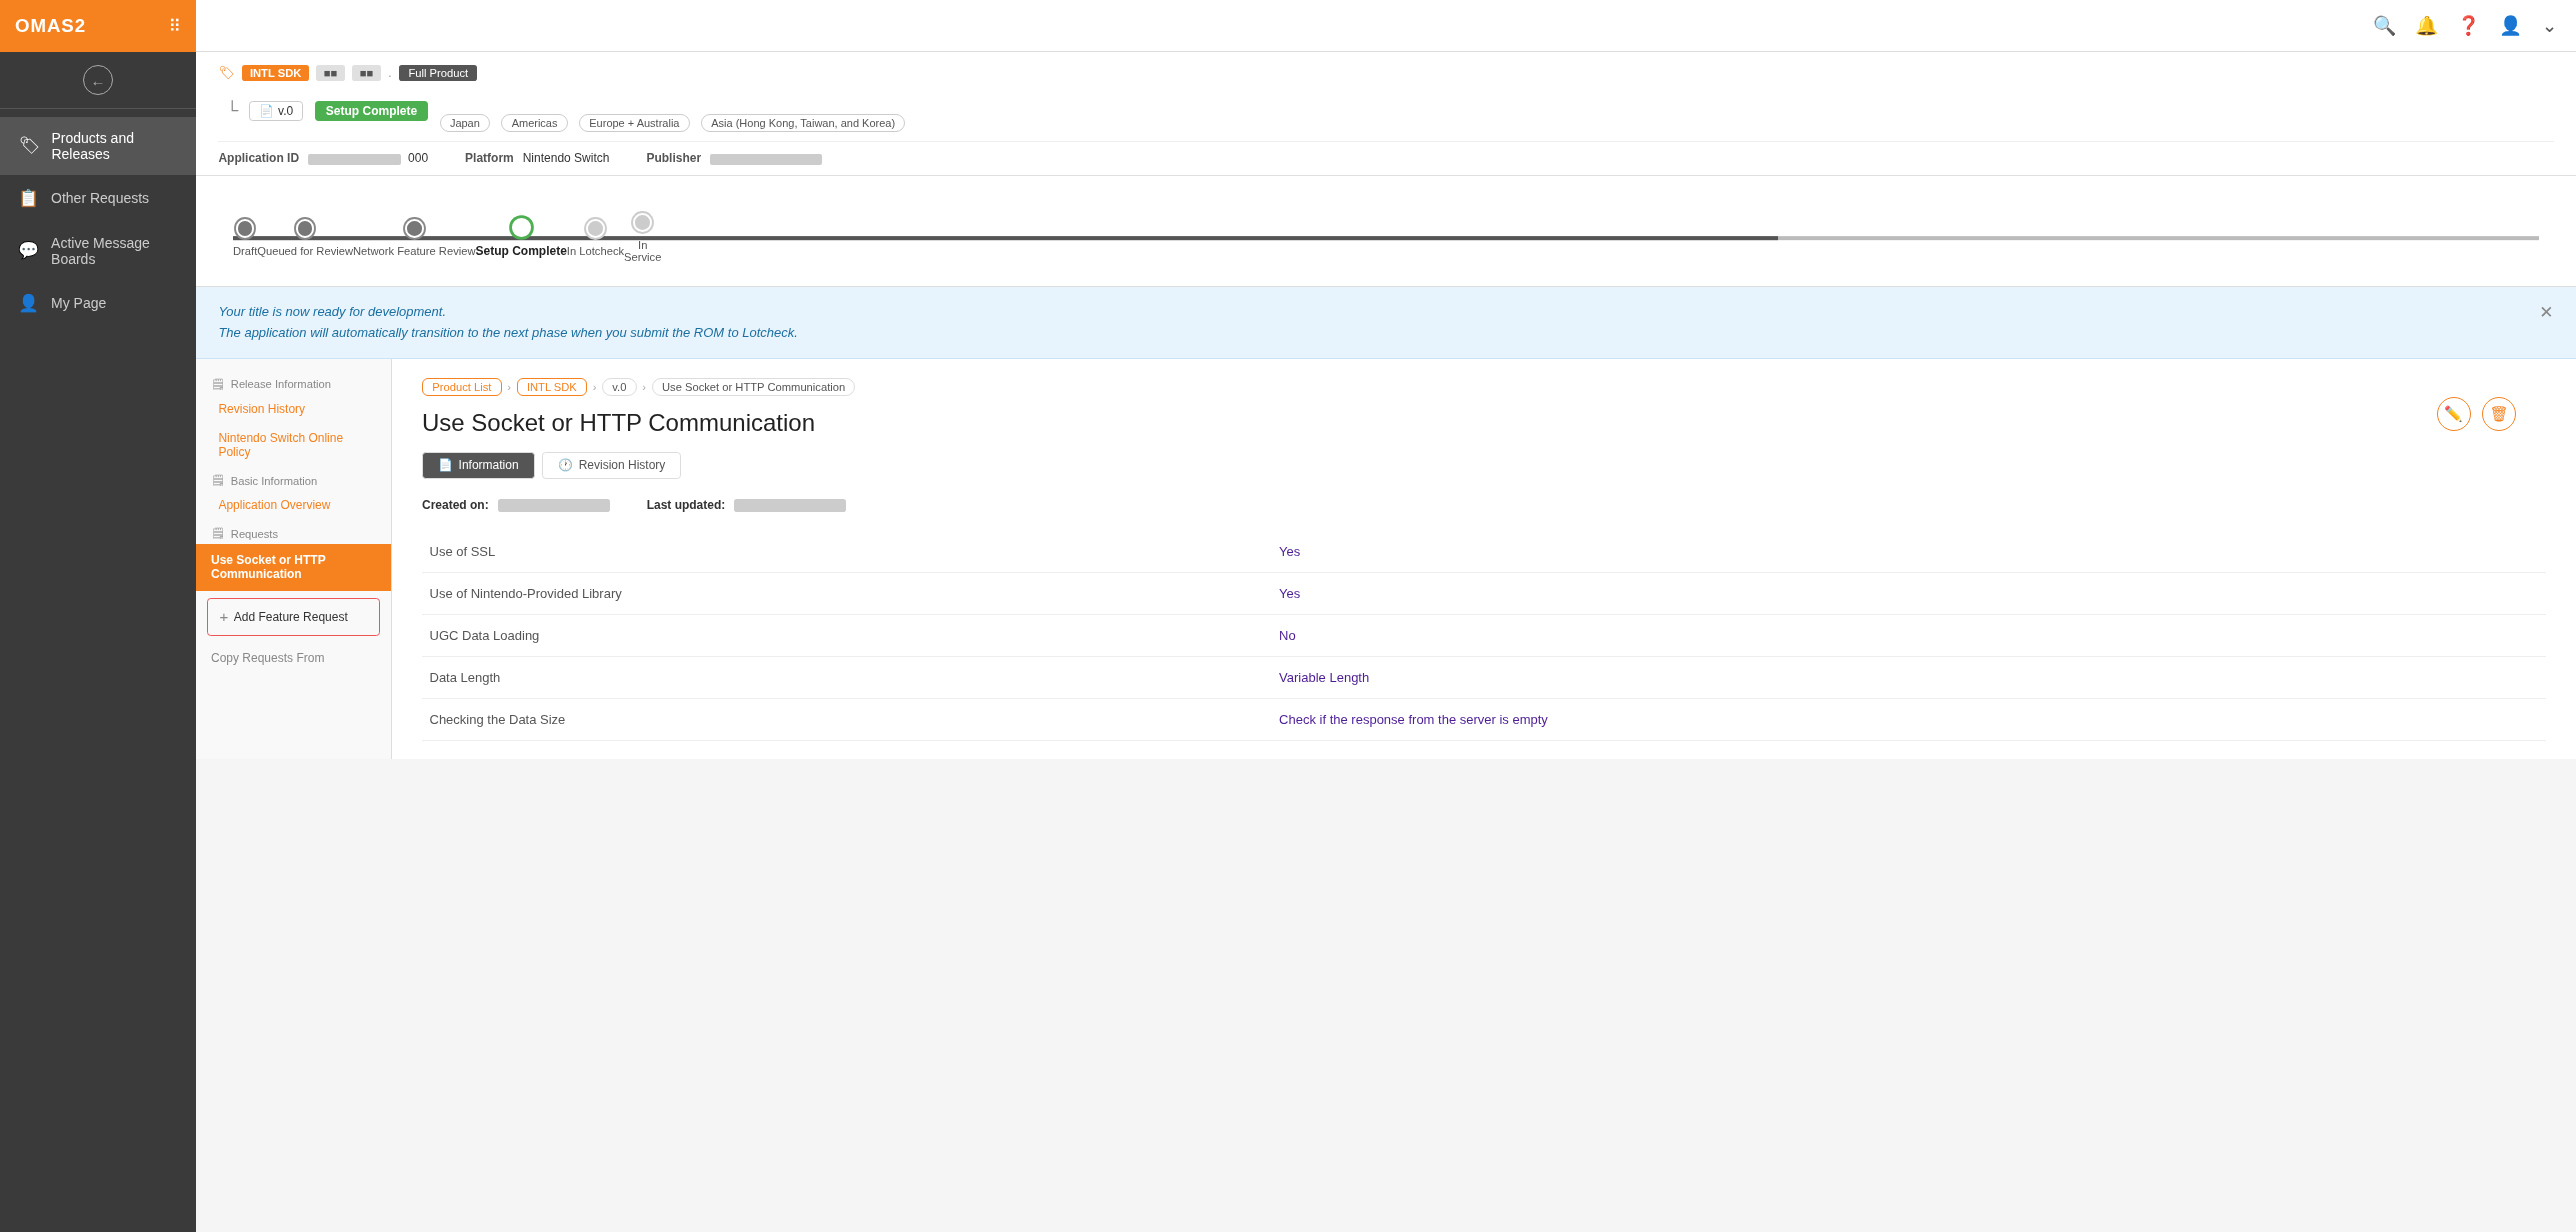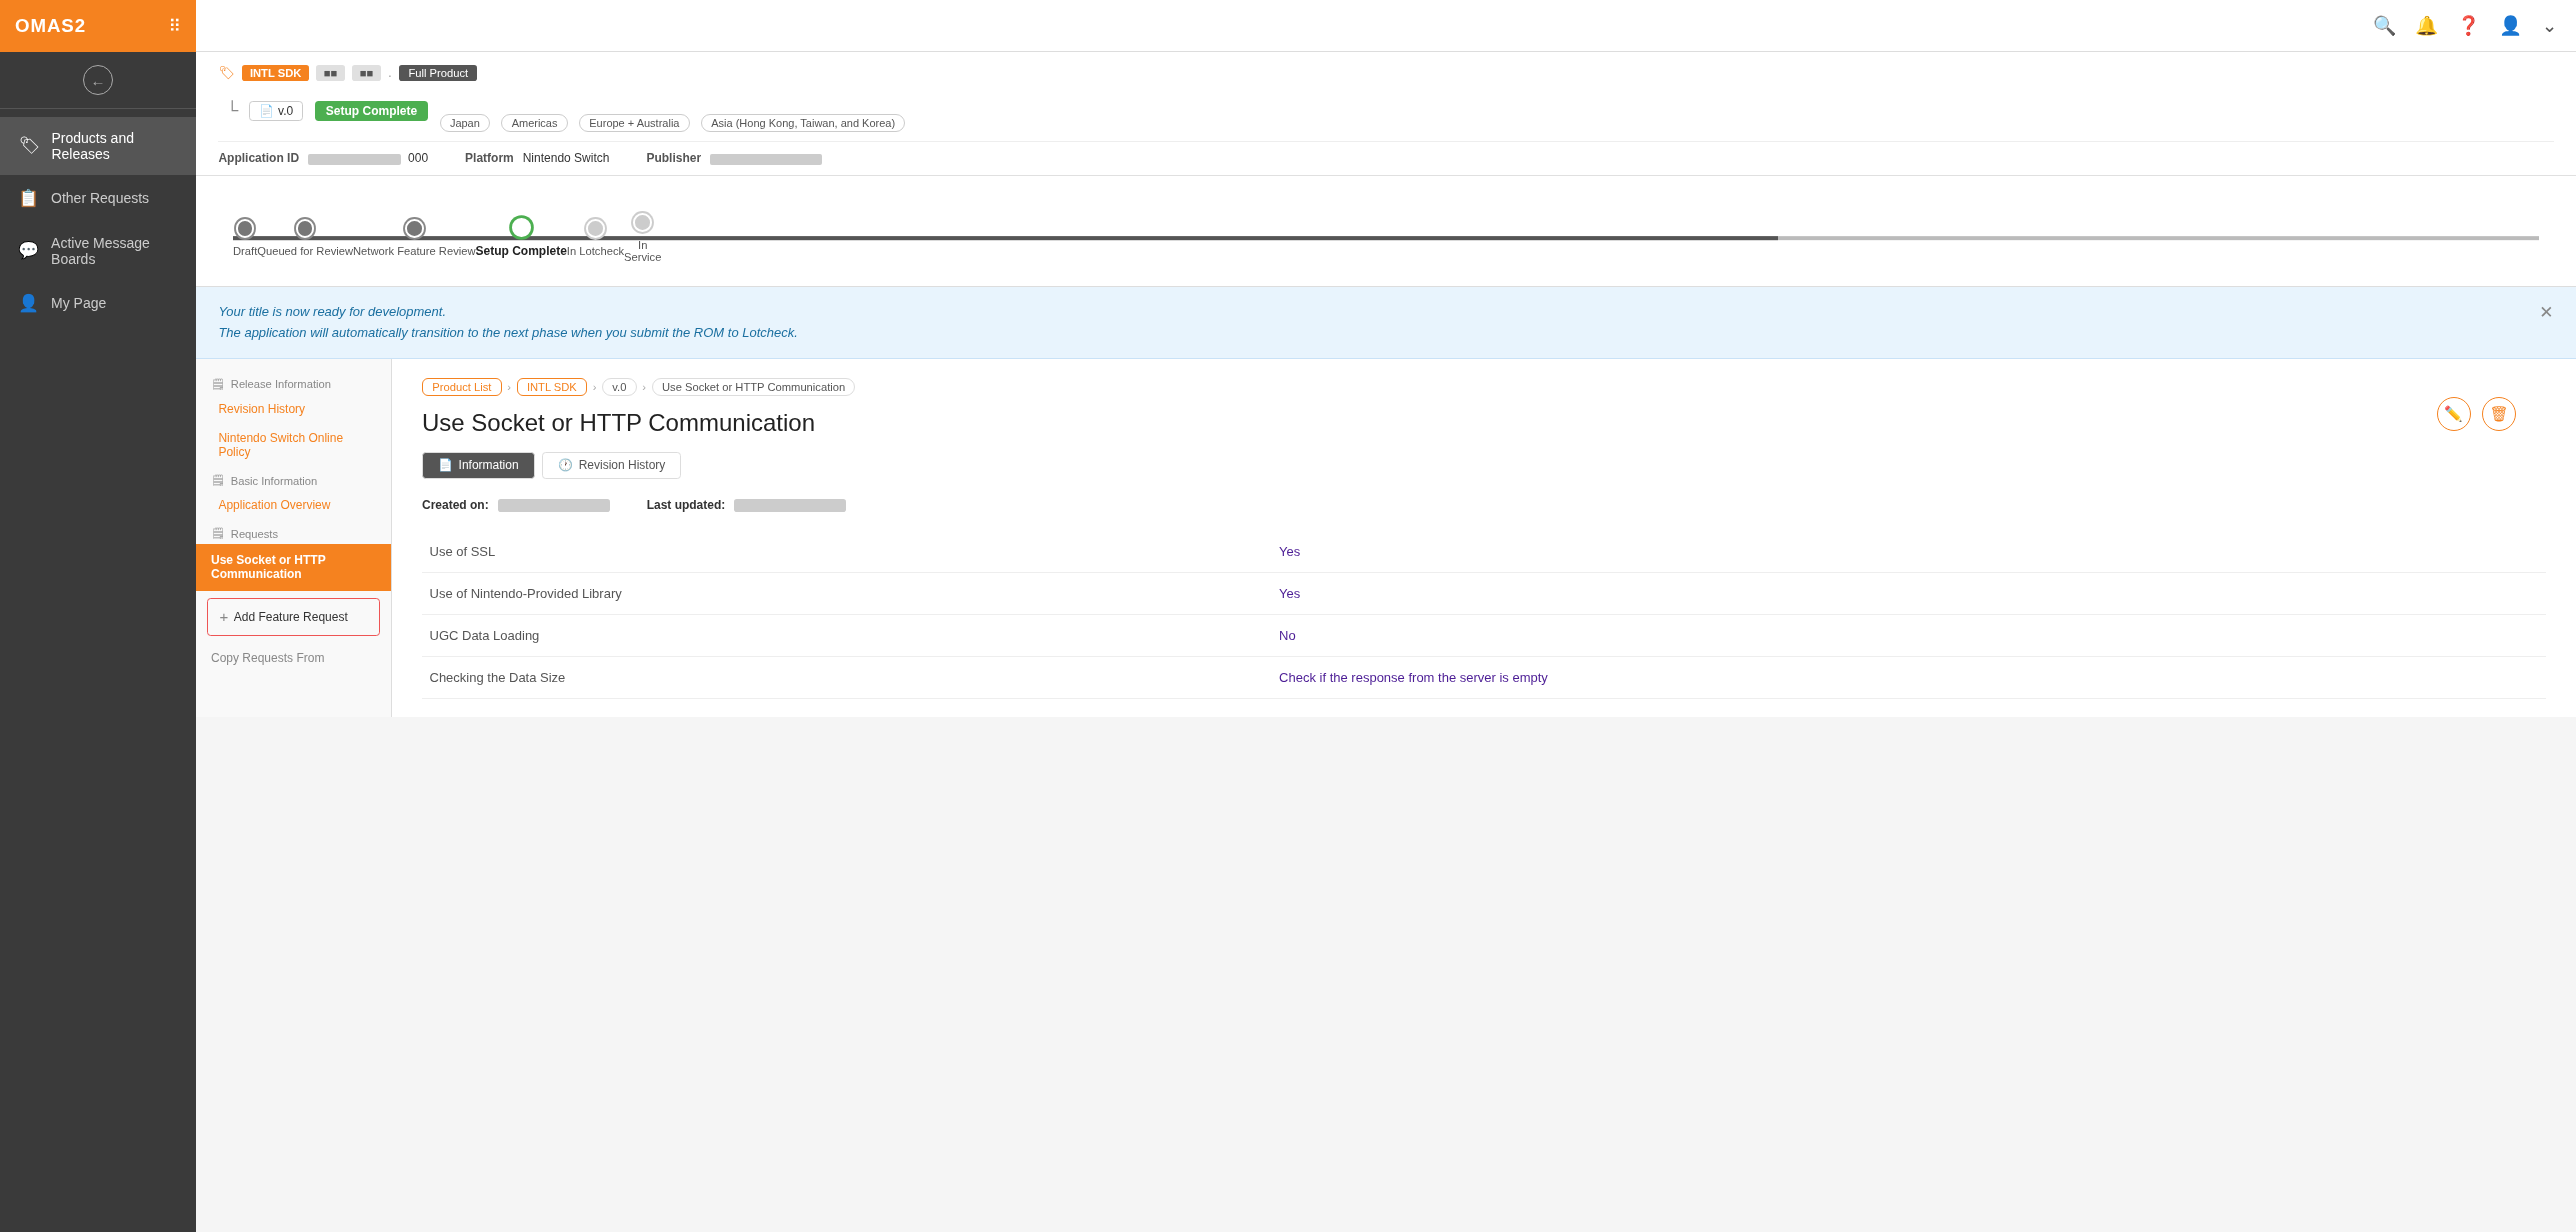--- a/index.html
+++ b/index.html
@@ -601,20 +601,24 @@
     </tr>
                 <tr>
       <td>Use of Nintendo-Provided Library</td>
       <td>Yes</td>
     </tr>
                 <tr>
       <td>UGC Data Loading</td>
       <td>No</td>
     </tr>
                 <tr>
+      <td>Data Length</td>
+      <td>Variable Length</td>
+    </tr>
+                <tr>
       <td>Checking the Data Size</td>
       <td>Check if the response from the server is empty</td>
     </tr>
               </tbody>
           </table>
 
         </div>
       </div>
     </div>
   </div>

